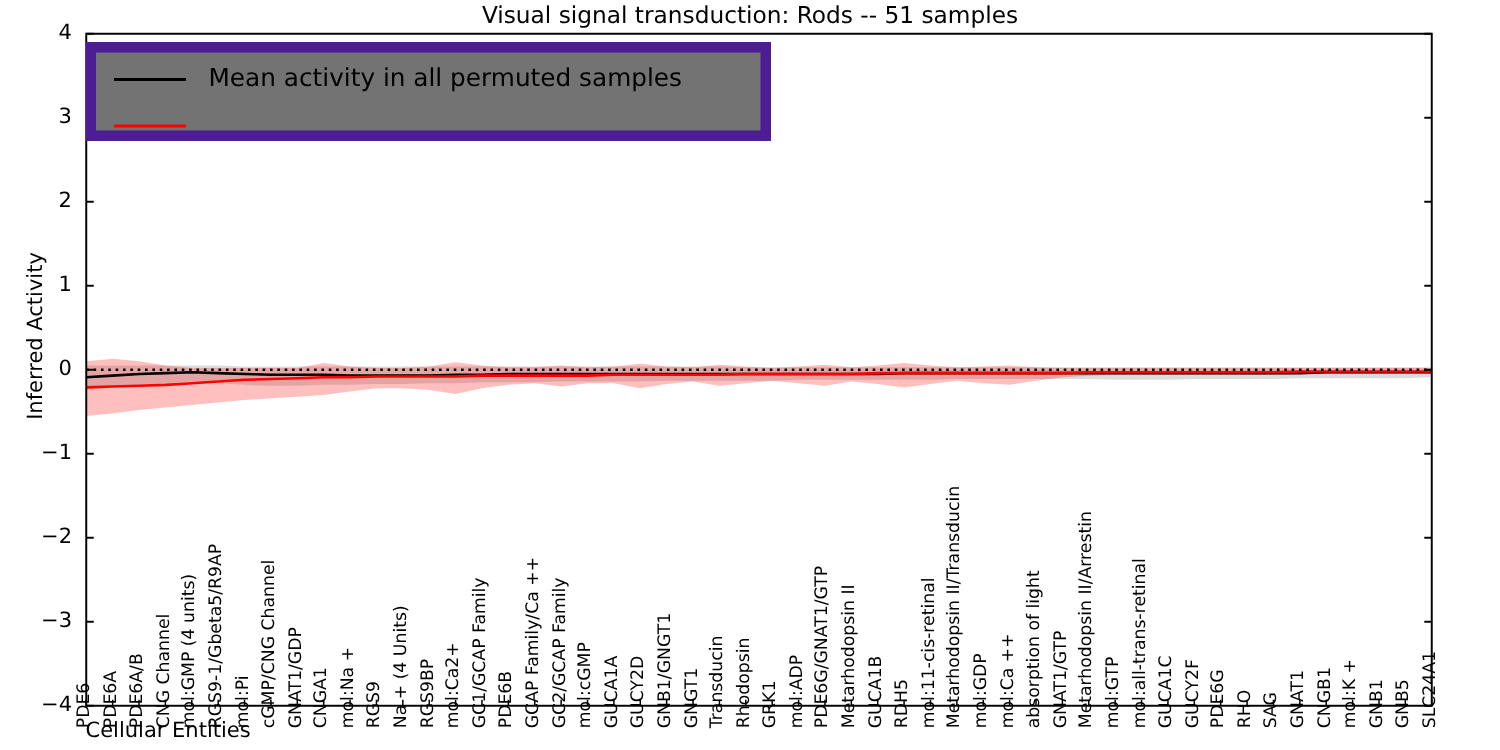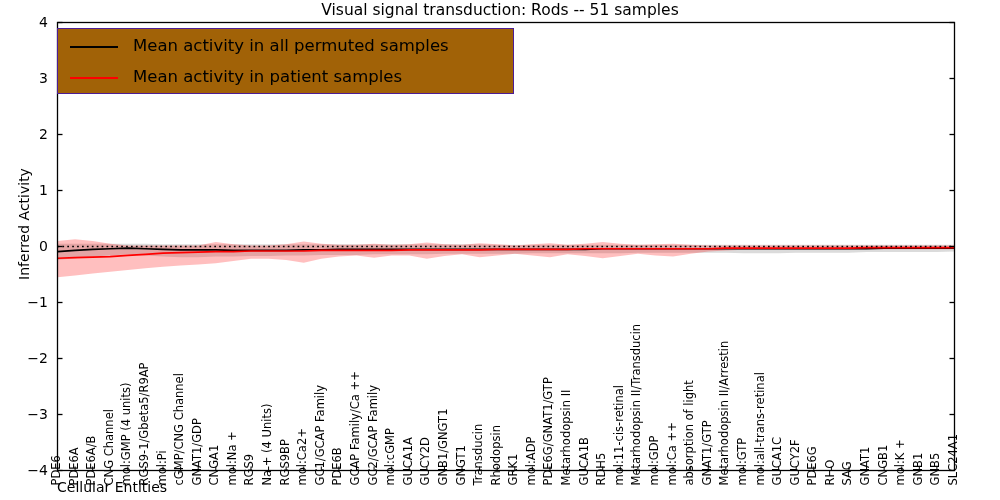--- a/index.html
+++ b/index.html
@@ -72,22 +72,22 @@
     transform-origin: left bottom;
     transform: rotate(-90deg);
     line-height: 1;
   }
   #legend-box {
     position: absolute;
     left: 57px;
     top: 28px;
     width: 457px;
     height: 66px;
-    background: #a16207;
-    border: 1px solid #4c1d95;
+    background: #737373;
+    border: 7px solid #4c1d95;
     box-sizing: border-box;
   }
   .legend-row {
     position: absolute;
     left: 0;
     height: 30px;
     width: 100%;
   }
   .legend-swatch {
     position: absolute;
@@ -259,17 +259,16 @@
       <div class="xtick-label" style="left: 959px; top: 473.5px;">SLC24A1</div>
     </div>
 
   <div id="legend-box">
     <div class="legend-row" style="top:2px;">
       <div class="legend-swatch" style="top: 15px; border-top-color: rgb(0, 0, 0); border-top-width: 2.4px;"></div>
       <div class="legend-text" style="top:5px;">Mean activity in all permuted samples</div>
     </div>
     <div class="legend-row" style="top:33px;">
       <div class="legend-swatch" style="top: 15px; border-top-color: rgb(255, 0, 0); border-top-width: 2.4px;"></div>
-      <div class="legend-text" style="top:5px;">Mean activity in patient samples</div>
     </div>
   </div>
 
 </div>
 
 </body></html>

